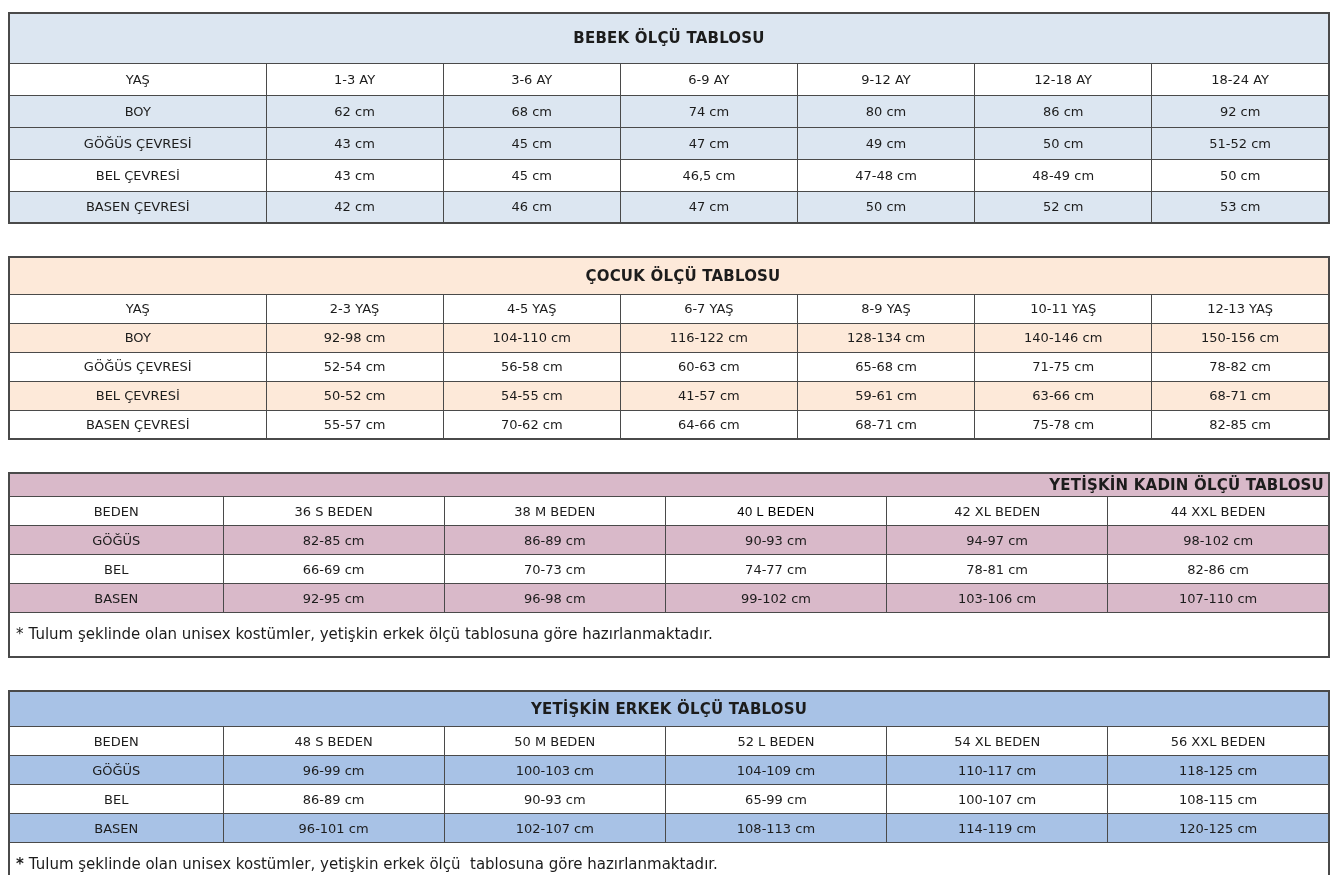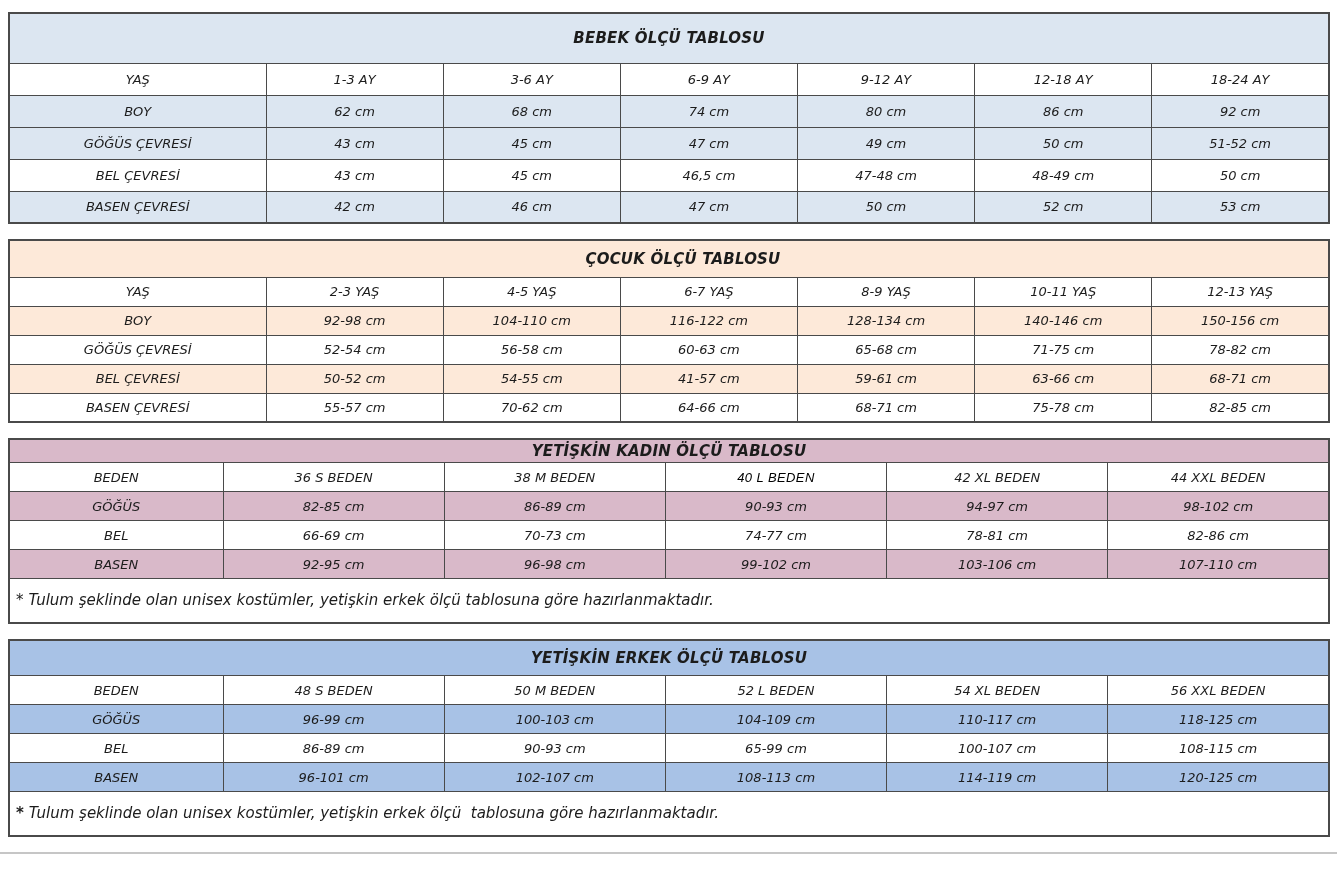--- a/index.html
+++ b/index.html
@@ -16,23 +16,22 @@
   }
   .tables-wrap {
     padding: 0 7px 0 8px;
     box-sizing: border-box;
   }
   table.size-table {
     width: 100%;
     border-collapse: collapse;
     table-layout: fixed;
     border: 2px solid #4a4a4a;
-    margin-bottom: 15px;
+    margin-bottom: 32px;
     font-size: 13px;
-    font-style: italic;
   }
   table.size-table th, table.size-table td {
     border: 1px solid #4a4a4a;
     text-align: center;
     vertical-align: middle;
     font-weight: normal;
     padding: 2px 4px;
     height: 29px;
     box-sizing: border-box;
     overflow: hidden;
@@ -42,21 +41,21 @@
   .cols-5 col.label-col { width: 214px; }
   
   table.size-table .title-cell {
     font-weight: bold;
     font-size: 15px;
     letter-spacing: 0.2px;
     background: var(--accent);
   }
   .t-bebek .title-cell { height: 50px; }
   .t-cocuk .title-cell { height: 37px; padding-left: 32px; }
-  .t-kadin .title-cell { height: 17px; }
+  .t-kadin .title-cell { height: 17px; text-align: right; }
   .t-erkek .title-cell { height: 36px; }
   
   table.size-table tbody tr.accent th,
   table.size-table tbody tr.accent td {
     background: var(--accent);
   }
   .t-bebek tbody th, .t-bebek tbody td { height: 32px; }
   
   .t-kadin { margin-bottom: 19px; }
   .t-erkek { margin-bottom: 0; }

